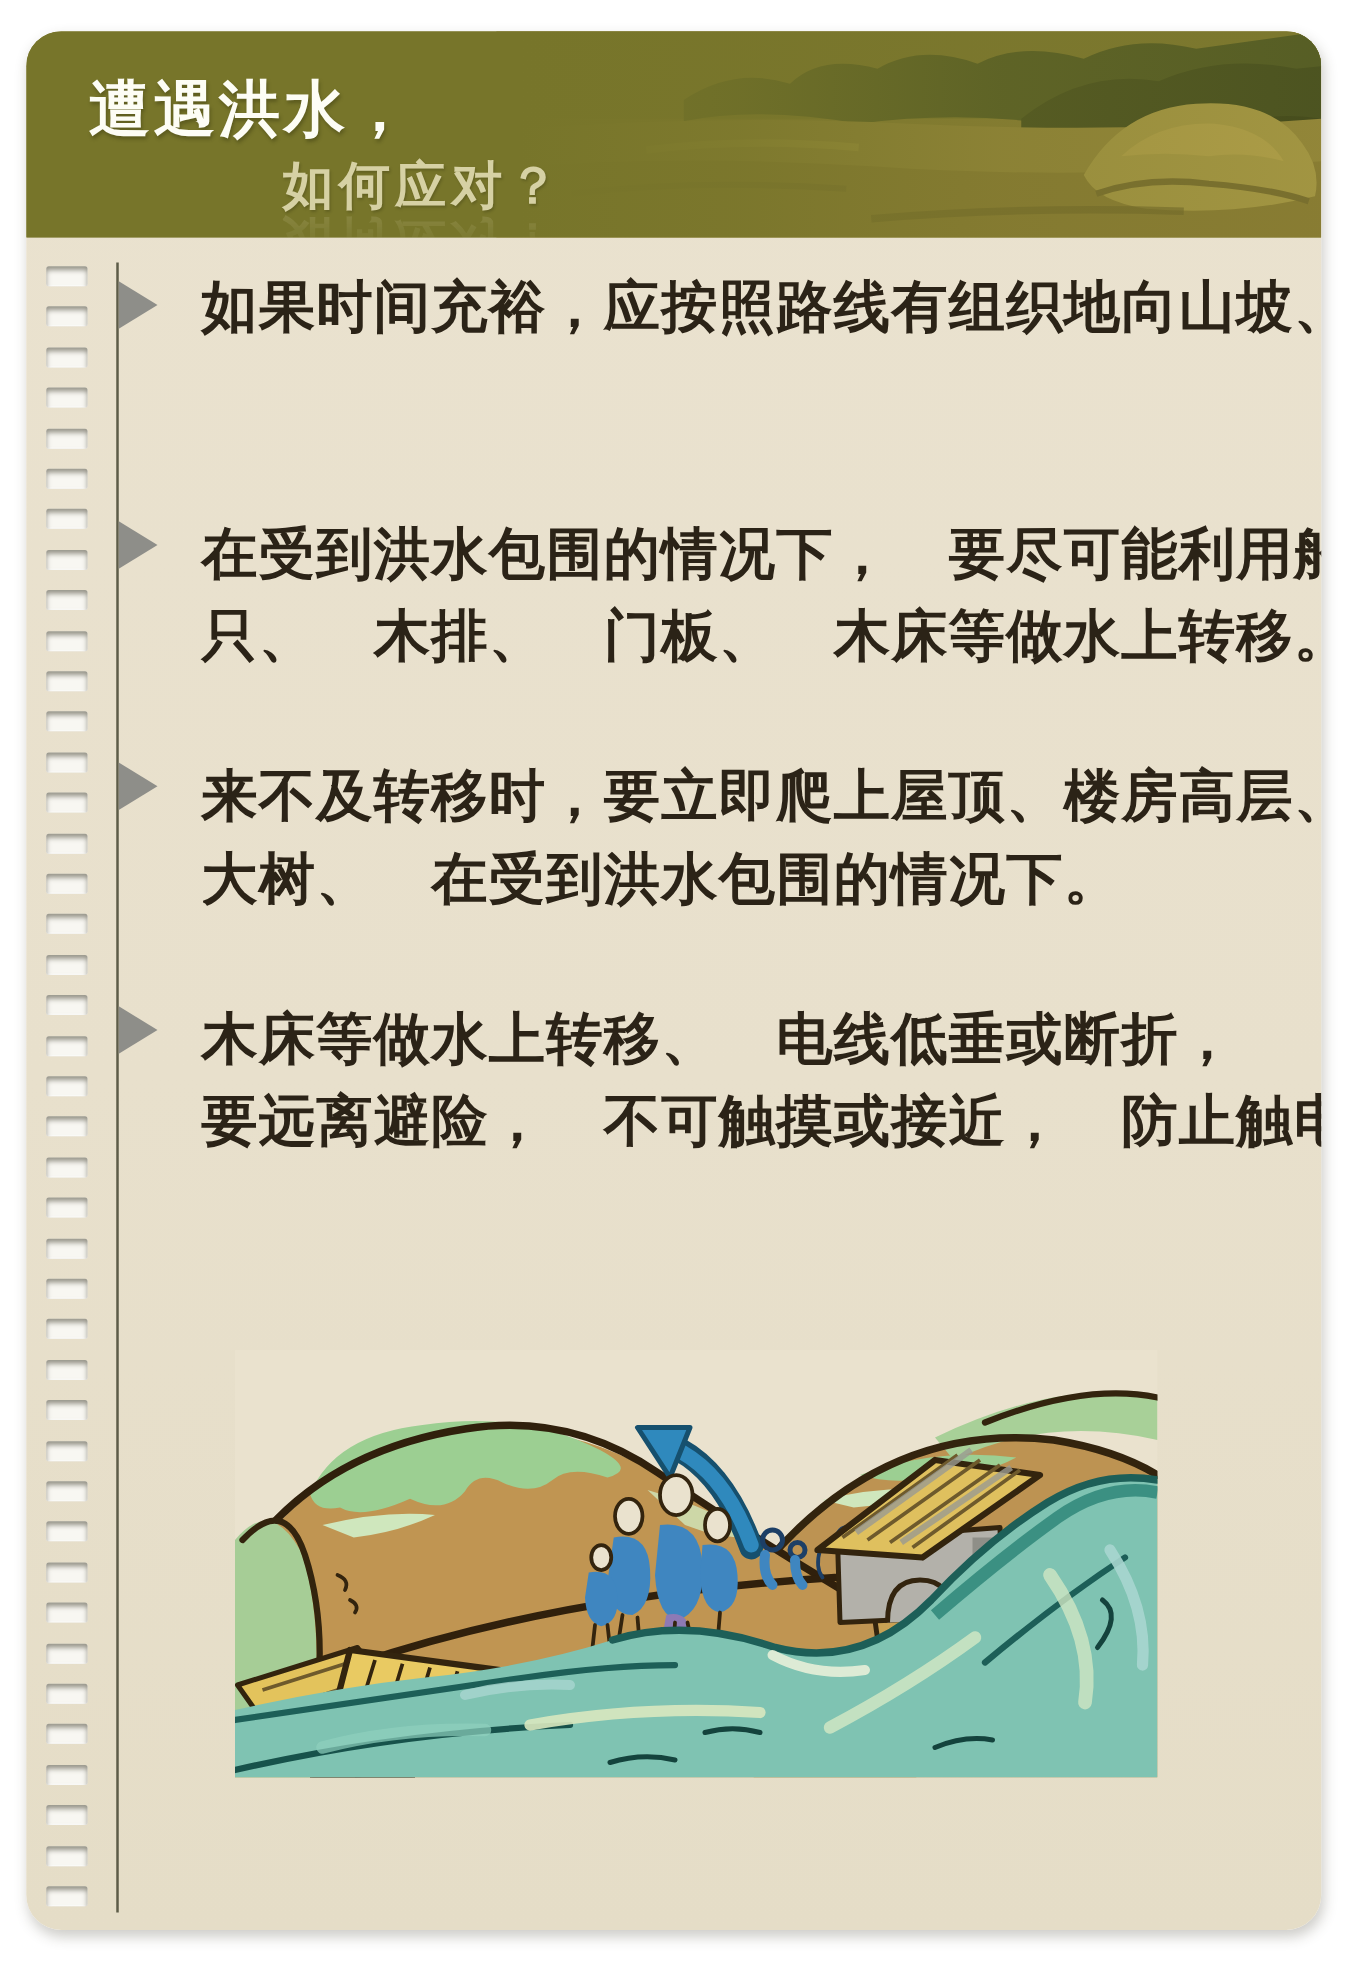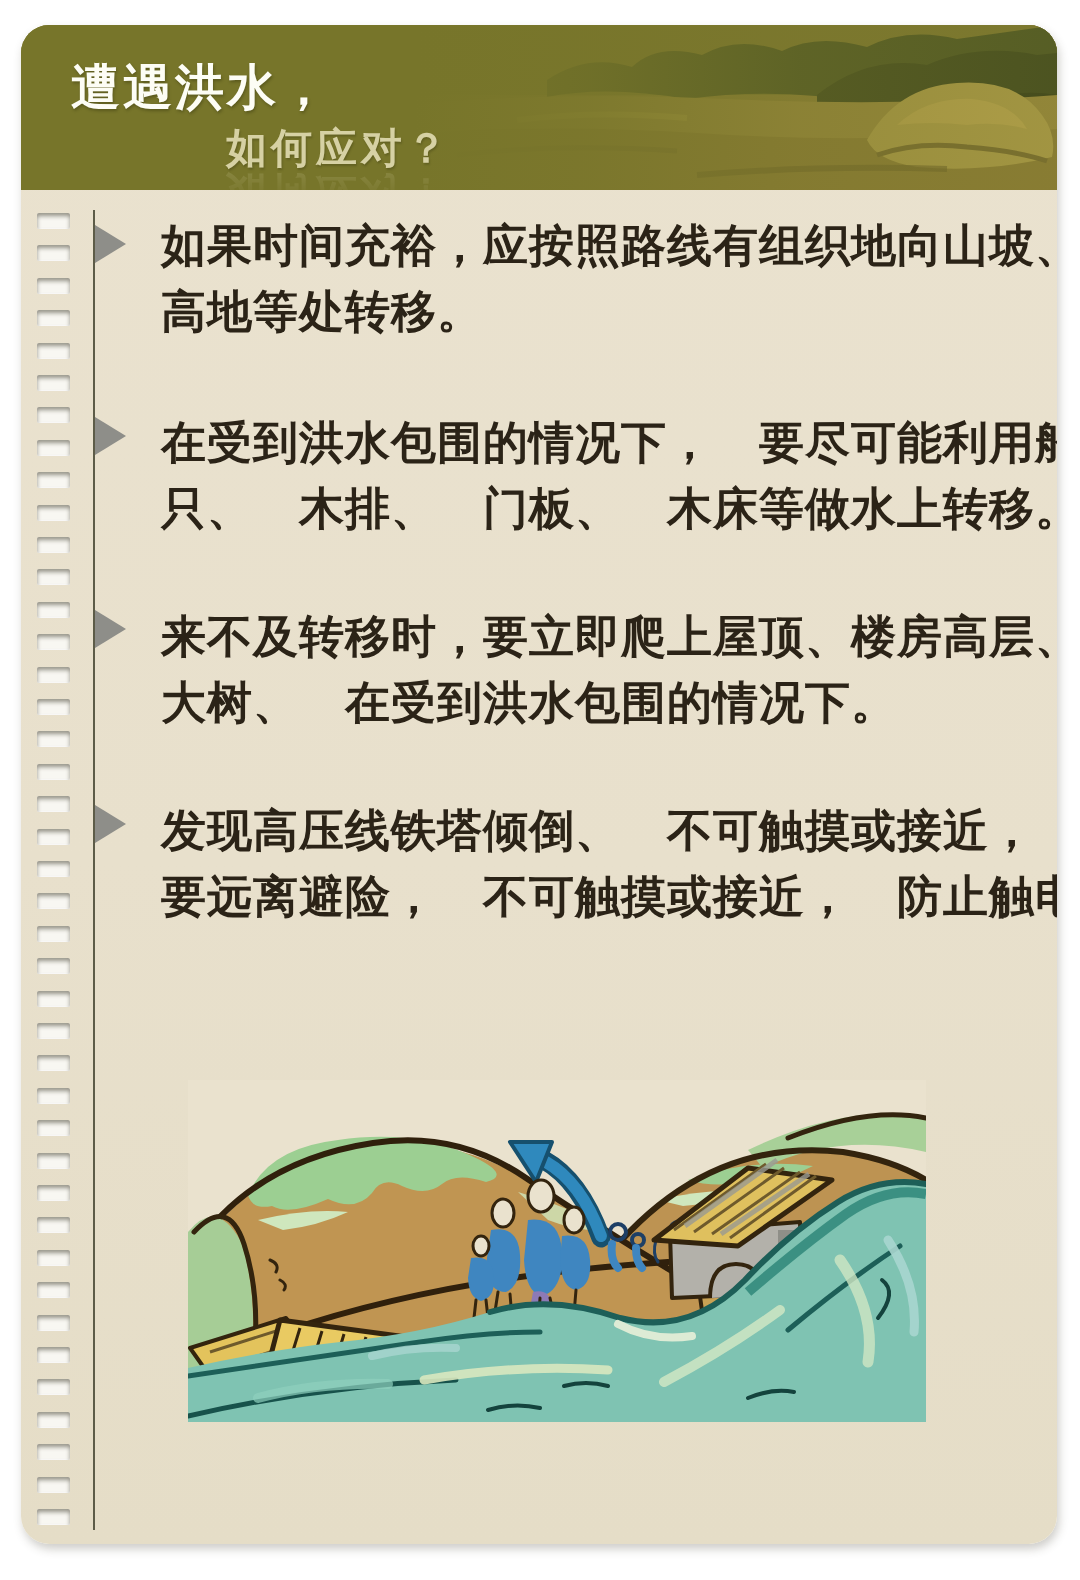--- a/index.html
+++ b/index.html
@@ -156,21 +156,20 @@
       <div class="hole" style="top: 1231px;"></div>
       <div class="hole" style="top: 1264px;"></div>
       <div class="hole" style="top: 1296px;"></div>
     </div>
   <div class="binding-line"></div>
 
   <div class="tip" style="top:188px;">
     <div class="tip-marker" style="top:12px;"></div>
     <div class="tip-text" style="top:0;">
       <span class="tip-line">如果时间充裕，应按照路线有组织地向山坡、</span>
-      <span class="tip-line">高地等处转移。</span>
     </div>
   </div>
 
   <div class="tip" style="top:385px;">
     <div class="tip-marker" style="top:7px;"></div>
     <div class="tip-text" style="top:0;">
       <span class="tip-line">在受到洪水包围的情况下，　要尽可能利用船</span>
       <span class="tip-line">只、　木排、　门板、　木床等做水上转移。</span>
     </div>
   </div>
@@ -179,21 +178,21 @@
     <div class="tip-marker" style="top:6px;"></div>
     <div class="tip-text" style="top:0;">
       <span class="tip-line">来不及转移时，要立即爬上屋顶、楼房高层、</span>
       <span class="tip-line">大树、　在受到洪水包围的情况下。</span>
     </div>
   </div>
 
   <div class="tip" style="top:773px;">
     <div class="tip-marker" style="top:7px;"></div>
     <div class="tip-text" style="top:0;">
-      <span class="tip-line">发现高压线铁塔倾倒、　不可触摸或接近，</span>
+      <span class="tip-line">木床等做水上转移、　电线低垂或断折，</span>
       <span class="tip-line">要远离避险，　不可触摸或接近，　防止触电。</span>
     </div>
   </div>
 
   <svg class="illustration" viewBox="0 0 738 342" preserveAspectRatio="none">
     <rect x="0" y="0" width="738" height="342" fill="#eae2ce"></rect>
 
     <g>
       <path d="M415,185 Q510,60 640,70 Q700,76 738,100 L738,342 L415,342 Z" fill="#bd9352"></path>
       <path d="M560,70 Q660,22 738,38 L738,72 Q650,52 575,88 Z" fill="#a8d098"></path>

